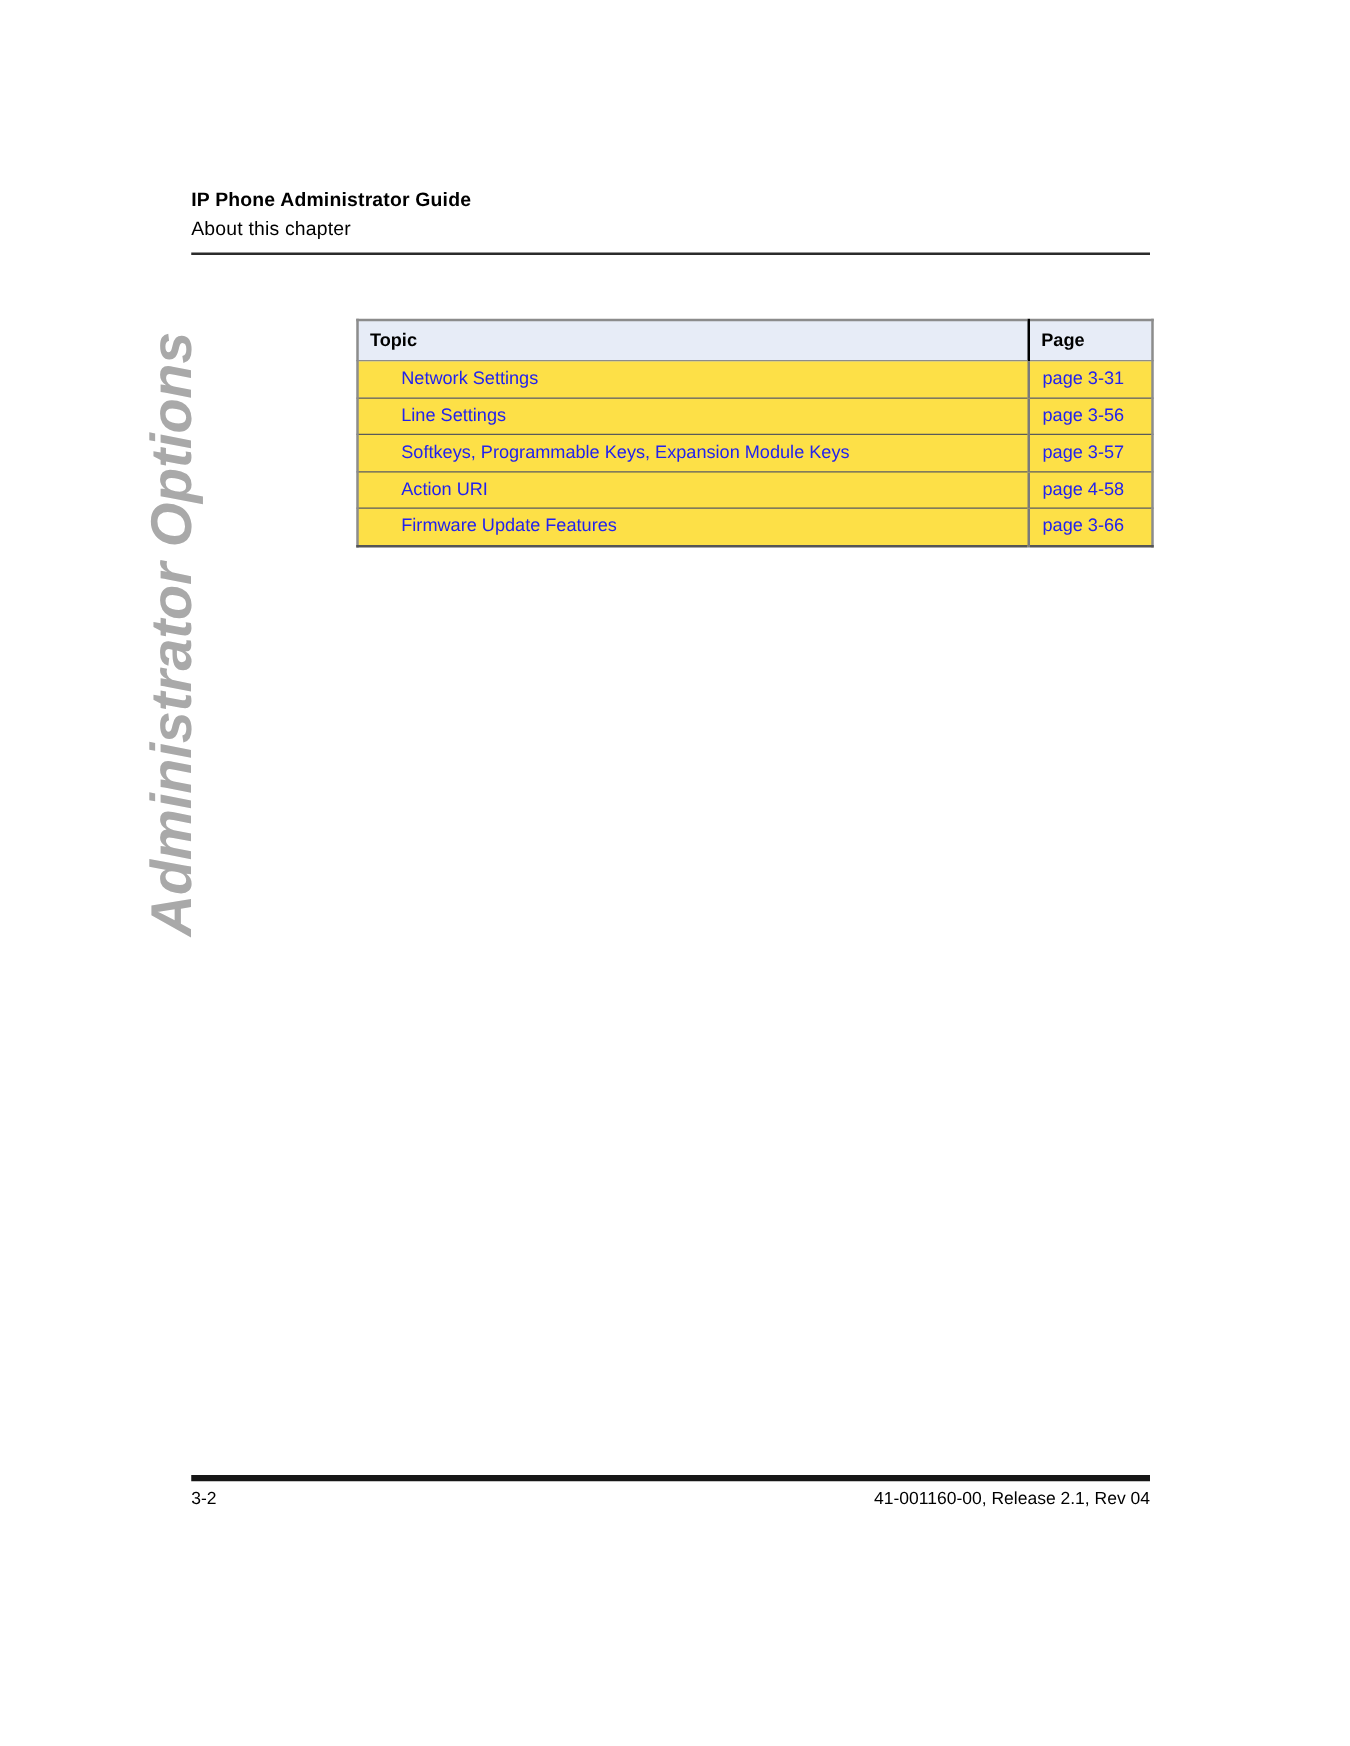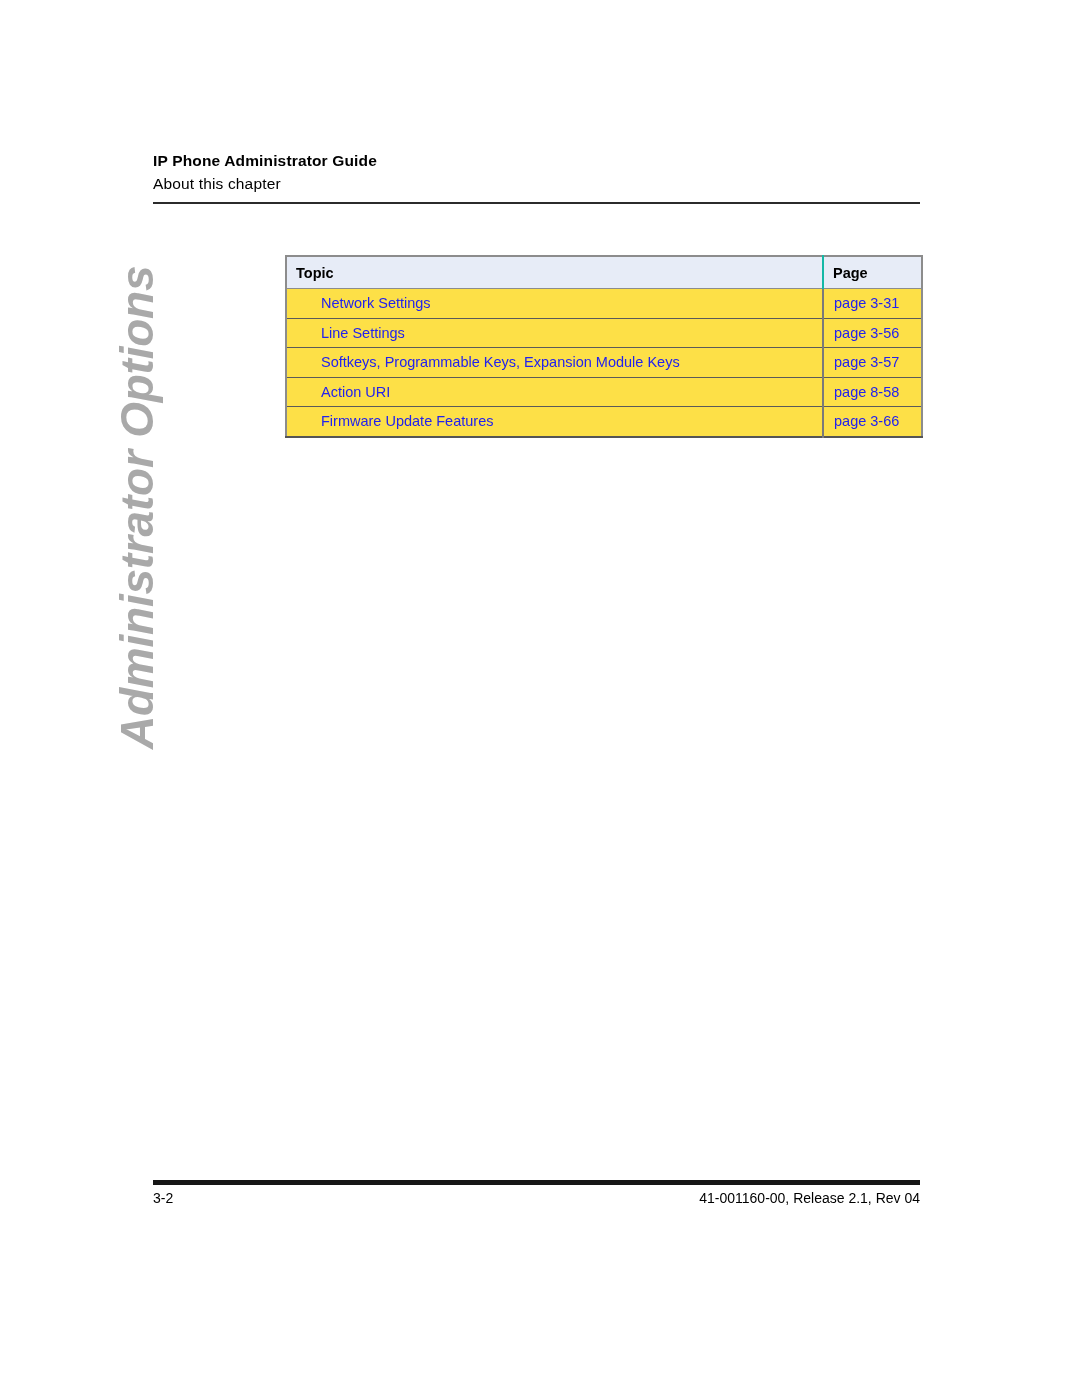--- a/index.html
+++ b/index.html
@@ -115,21 +115,21 @@
     font-weight: bold;
     color: #000000;
     text-align: left;
     height: 31px;
   }
   table.topic-table thead th.th-topic {
     padding-left: 9px;
   }
   table.topic-table thead th.th-page {
     padding-left: 9px;
-    border-left: 2px solid #14b8a6;
+    border-left: 2px solid #000000;
   }
 
   
   table.topic-table tbody tr {
     background: #fde047;
   }
   table.topic-table tbody td {
     border-top: 1px solid #5a5a5a;
     font-size: 14.5px;
     height: 28.5px;
@@ -238,21 +238,21 @@
           </td>
           <td class="td-page">
             <span class="page-link">page 3-57</span>
           </td>
         </tr>
         <tr>
           <td class="td-topic">
             <span class="topic-link">Action URI</span>
           </td>
           <td class="td-page">
-            <span class="page-link">page 8-58</span>
+            <span class="page-link">page 4-58</span>
           </td>
         </tr>
         <tr>
           <td class="td-topic">
             <span class="topic-link">Firmware Update Features</span>
           </td>
           <td class="td-page">
             <span class="page-link">page 3-66</span>
           </td>
         </tr>

